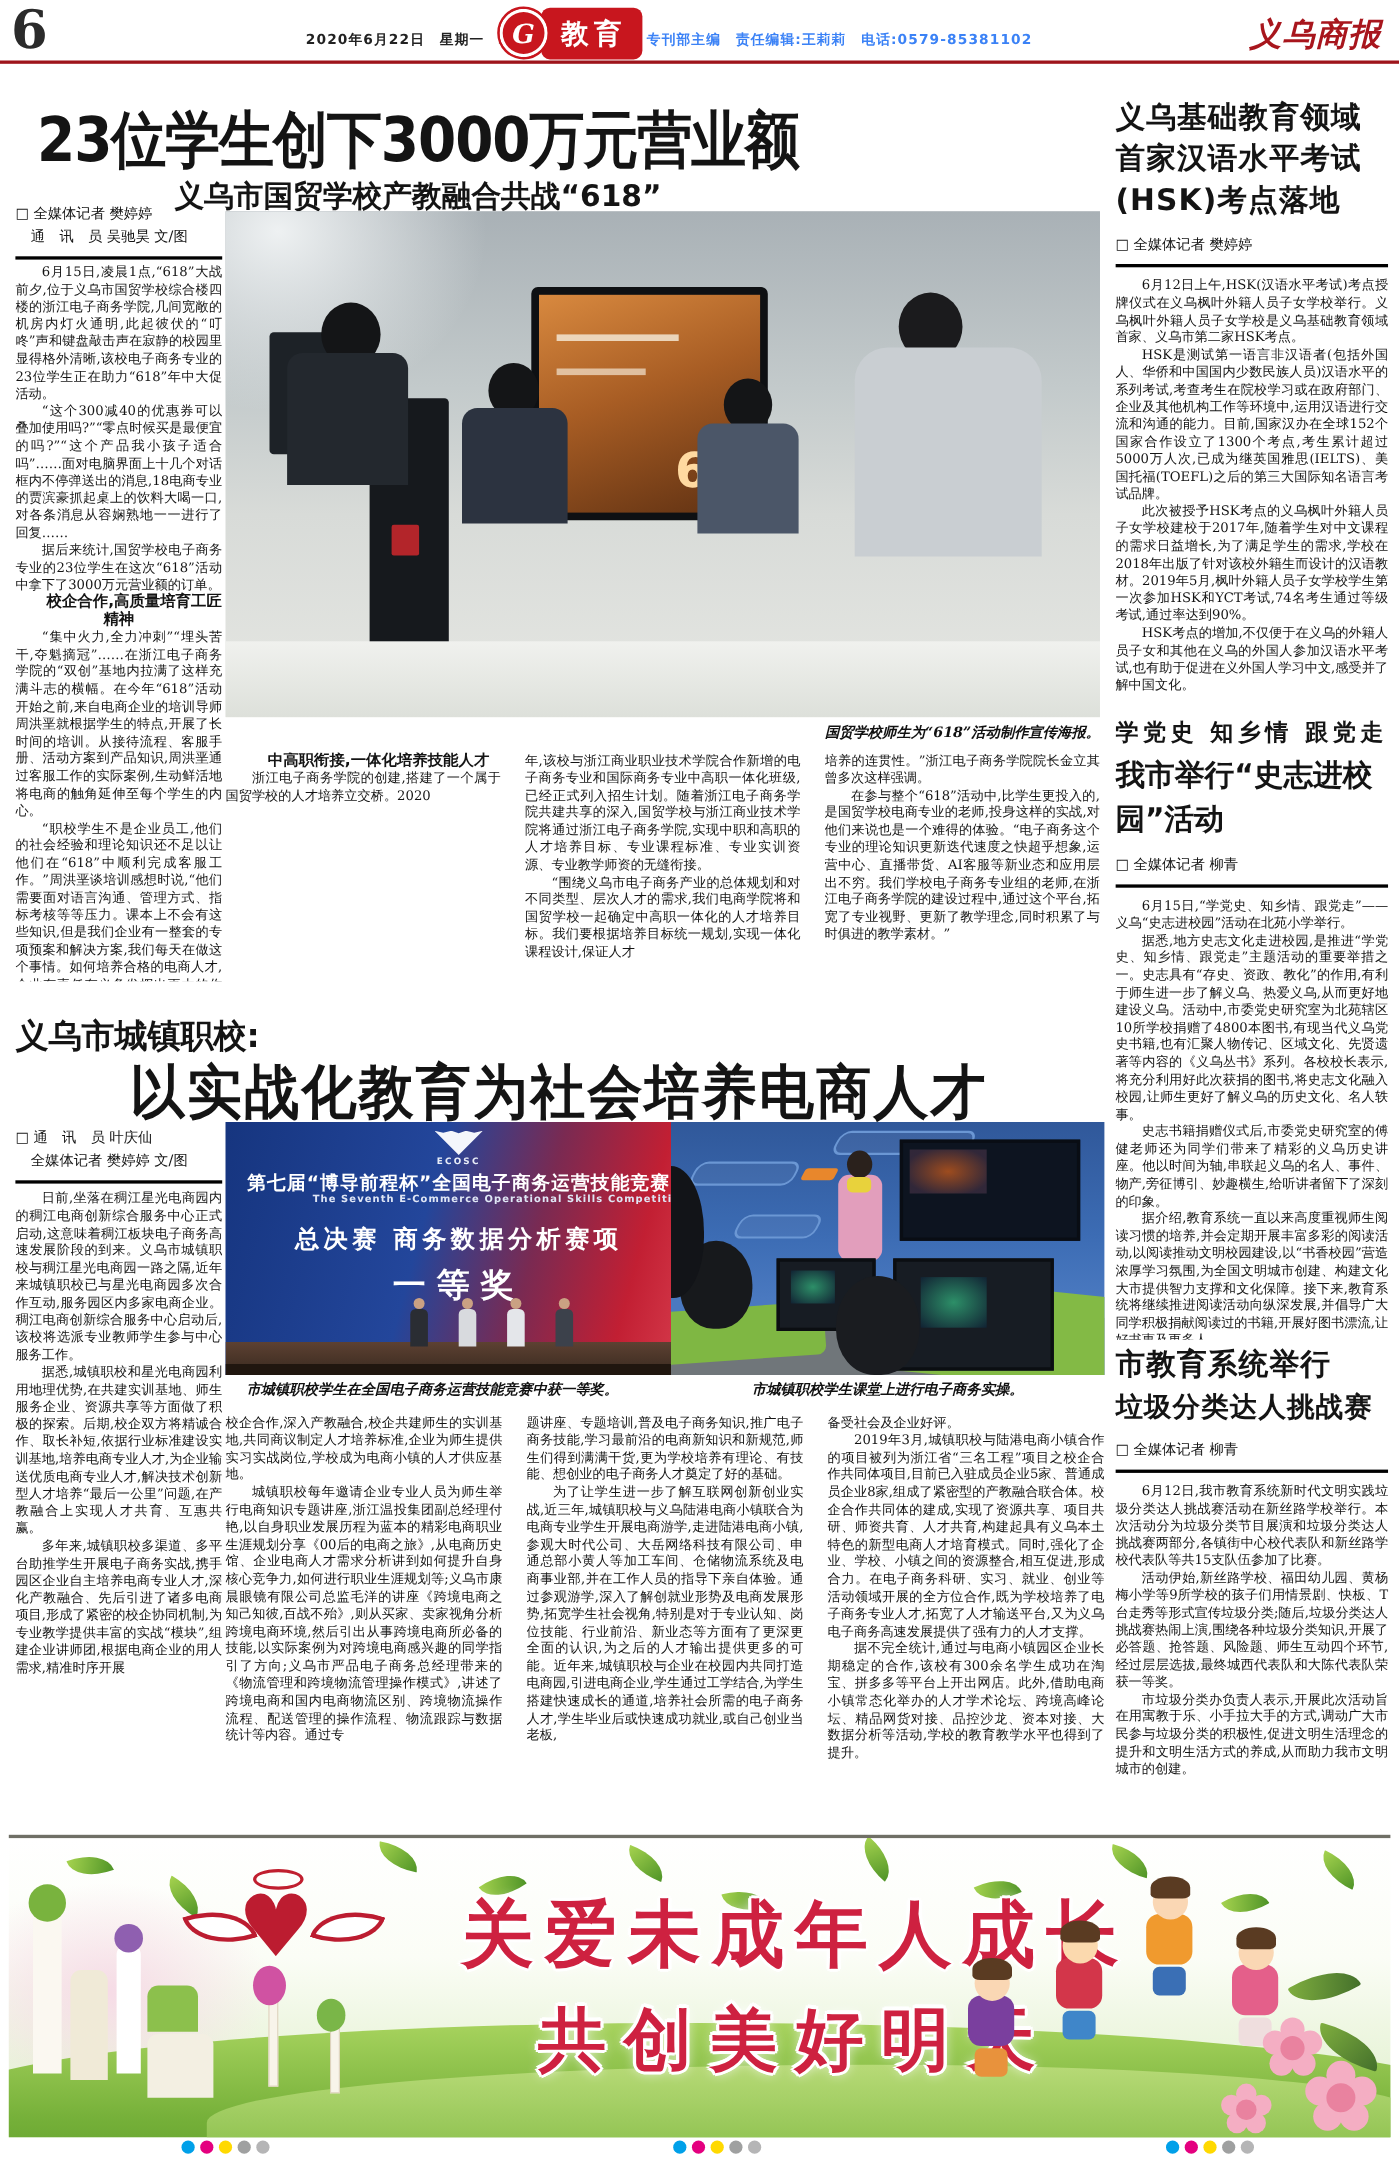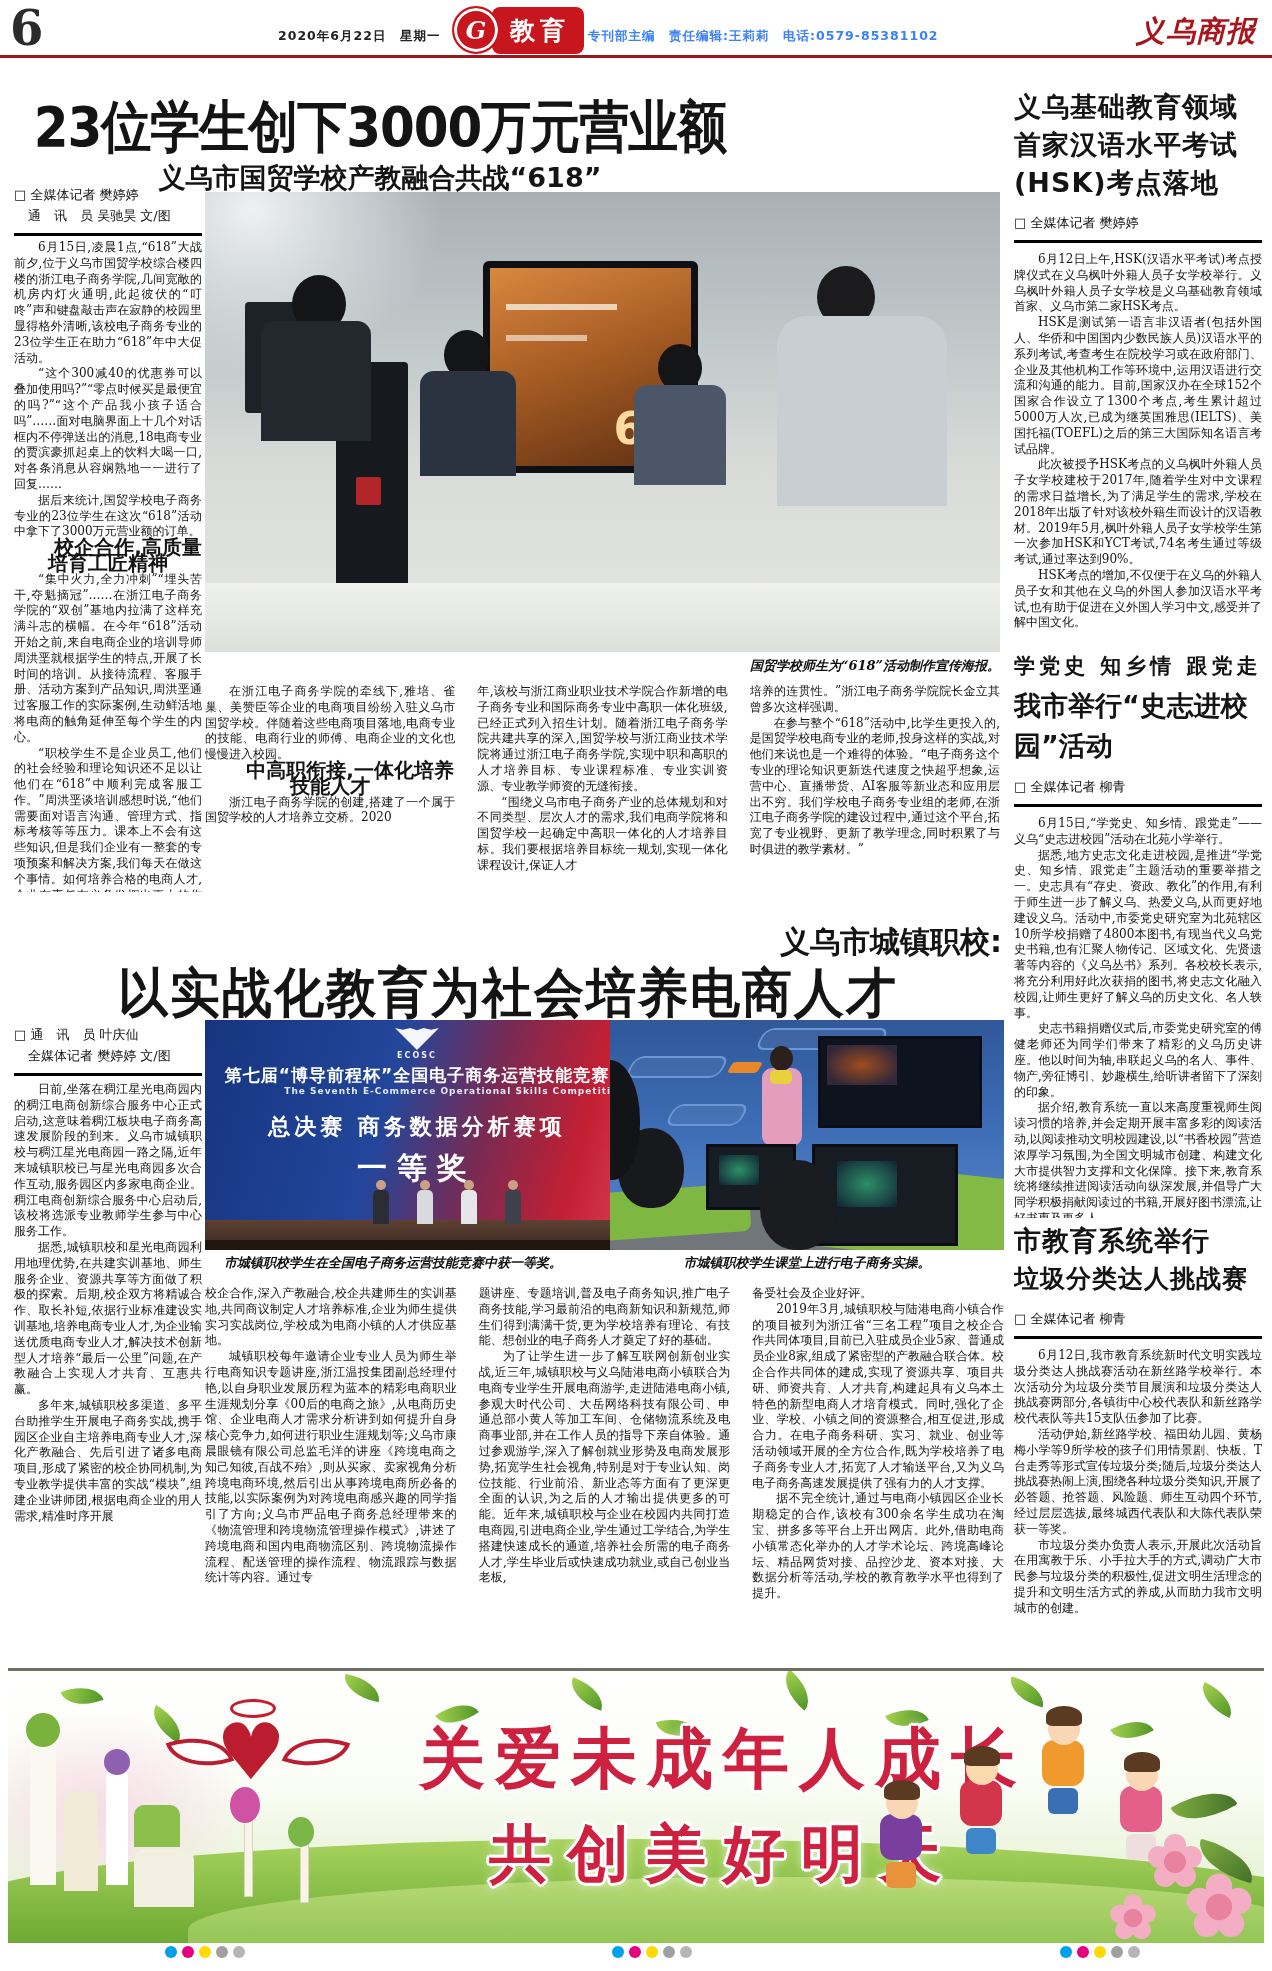--- a/index.html
+++ b/index.html
@@ -16,21 +16,21 @@
       font:900 italic 24px "DejaVu Serif",serif;z-index:2;}
   .logo-rect{background:#c8161e;color:#fff;border-radius:8px;margin-left:-8px;padding:7px 14px 7px 18px;
       font:900 25px "DejaVu Sans",sans-serif;letter-spacing:5px;}
   .masthead{left:1136px;top:12px;width:130px;font:900 italic 29px "DejaVu Serif",serif;color:#a8161d;letter-spacing:1px;}
   .redrule{left:0;top:55px;width:1272px;height:3px;background:#9e151b;}
   
   .hl-sans{font-family:"DejaVu Sans",sans-serif;font-weight:900;}
   .bt{font-size:12px;line-height:15.8px;text-align:justify;}
   .bt p{margin:0;text-indent:2em;}
   .bt p.cont{text-indent:0;}
-  .cross{font-family:"DejaVu Sans",sans-serif;font-weight:700;text-align:center;font-size:20px;margin:8px 0;text-indent:0;}
+  .cross{font-family:"DejaVu Sans",sans-serif;font-weight:700;text-align:center;font-size:14px;margin:8px 0;text-indent:0;}
   .byline{font-size:13px;font-family:"DejaVu Sans",sans-serif;border-bottom:3px solid #000;padding-bottom:7px;line-height:21px;}
   .byline .ind{padding-left:14px;}
   .cap{font:700 italic 13px "DejaVu Serif",serif;color:#111;}
   .colrow{display:flex;gap:22px;}
   .colrow .col{flex:1;overflow:hidden;}
   
   .lead-hl{left:18px;top:90px;width:724px;text-align:center;font-size:50px;letter-spacing:-1px;transform:scaleY(1.12);transform-origin:top center;white-space:nowrap;}
   .lead-sub{left:18px;top:160px;width:724px;text-align:center;font-size:27px;}
   .lead-byline{left:14px;top:184px;width:188px;}
   .lead-col1{left:14px;top:240px;width:188px;height:652px;overflow:hidden;}
@@ -43,21 +43,21 @@
   .pl-screen{width:100%;height:100%;background:linear-gradient(160deg,#d8893f 0%,#a85d24 45%,#5e3012 100%);position:relative;overflow:hidden;}
   .pl-screen .ad-line{position:absolute;left:8%;top:18%;width:55%;height:6px;background:#f3e6d2;opacity:.85;}
   .pl-screen .ad-line2{position:absolute;left:8%;top:34%;width:40%;height:6px;background:#f3e6d2;opacity:.7;}
   .pl-badge{position:absolute;right:8%;bottom:6%;font:900 44px "DejaVu Sans",sans-serif;color:#ffd9a0;}
   .pl-desk{position:absolute;left:0;bottom:0;width:100%;height:15%;background:linear-gradient(#f0f1ee,#dde0da);}
   .head{position:absolute;border-radius:50%;background:#141517;}
   .torso{position:absolute;border-radius:14px 14px 0 0;}
   .lead-cap{left:205px;top:657px;width:795px;text-align:right;}
   .lead-cols{left:205px;top:684px;width:795px;height:240px;}
   
-  .mid-kicker{left:14px;top:922px;width:988px;text-align:right;font-size:30px;}
+  .mid-kicker{left:14px;top:922px;width:988px;text-align:left;font-size:30px;}
   .mid-hl{left:14px;top:958px;width:988px;text-align:center;font-size:50px;letter-spacing:2px;transform:scaleY(1.06);transform-origin:top center;white-space:nowrap;}
   .mid-byline{left:14px;top:1024px;width:188px;}
   .mid-col1{left:14px;top:1082px;width:188px;height:576px;overflow:hidden;}
   .photo1{left:205px;top:1020px;width:424px;height:230px;overflow:hidden;background:linear-gradient(105deg,#16357f 0%,#23469b 42%,#7a2a52 64%,#c21f33 84%,#d94050 100%);}
   .p1-fan{position:absolute;left:50%;top:8px;transform:translateX(-50%);width:44px;height:22px;background:#f4f6fb;clip-path:polygon(50% 100%,0 0,18% 8%,35% 0,50% 10%,65% 0,82% 8%,100% 0);}
   .p1-logotxt{position:absolute;left:0;top:31px;width:100%;text-align:center;color:#e8edf8;font:700 8px "DejaVu Sans",sans-serif;letter-spacing:2px;}
   .p1-line1{position:absolute;left:0;top:44px;width:100%;text-align:center;color:#fff;font:900 17px "DejaVu Sans",sans-serif;letter-spacing:1px;}
   .p1-line2{position:absolute;left:0;top:66px;width:100%;text-align:center;color:#dfe6f5;font:700 9px "DejaVu Sans",sans-serif;letter-spacing:1px;padding-left:38px;}
   .p1-line3{position:absolute;left:0;top:92px;width:100%;text-align:center;color:#fff;font:900 22px "DejaVu Sans",sans-serif;letter-spacing:4px;}
   .p1-line4{position:absolute;left:0;top:128px;width:100%;text-align:center;color:#fff;font:900 30px "DejaVu Sans",sans-serif;letter-spacing:10px;}
@@ -173,21 +173,20 @@
     <div class="torso" style="left:27%;top:39%;width:96px;height:105px;background:#2c3340;"></div>
     <div class="head" style="left:57%;top:33%;width:44px;height:48px;"></div>
     <div class="torso" style="left:54%;top:42%;width:92px;height:100px;background:#4b5668;"></div>
     <div class="head" style="left:77%;top:16%;width:58px;height:62px;background:#1b1b1d;"></div>
     <div class="torso" style="left:72%;top:27%;width:170px;height:190px;background:#c9ced2;border-radius:30px 30px 0 0;"></div>
   </div>
   <div class="abs lead-cap cap">国贸学校师生为“618”活动制作宣传海报。</div>
 
   <div class="abs lead-cols colrow">
     <div class="col bt">
-      <p>在浙江电子商务学院的牵线下,雅培、雀巢、美赞臣等企业的电商项目纷纷入驻义乌市国贸学校。伴随着这些电商项目落地,电商专业的技能、电商行业的师傅、电商企业的文化也慢慢进入校园。</p>
       <p class="cross">中高职衔接,一体化培养技能人才</p>
       <p>浙江电子商务学院的创建,搭建了一个属于国贸学校的人才培养立交桥。2020</p>
     </div>
     <div class="col bt">
       <p class="cont">年,该校与浙江商业职业技术学院合作新增的电子商务专业和国际商务专业中高职一体化班级,已经正式列入招生计划。随着浙江电子商务学院共建共享的深入,国贸学校与浙江商业技术学院将通过浙江电子商务学院,实现中职和高职的人才培养目标、专业课程标准、专业实训资源、专业教学师资的无缝衔接。</p>
       <p>“围绕义乌市电子商务产业的总体规划和对不同类型、层次人才的需求,我们电商学院将和国贸学校一起确定中高职一体化的人才培养目标。我们要根据培养目标统一规划,实现一体化课程设计,保证人才</p>
     </div>
     <div class="col bt">
       <p class="cont">培养的连贯性。”浙江电子商务学院院长金立其曾多次这样强调。</p>
       <p>在参与整个“618”活动中,比学生更投入的,是国贸学校电商专业的老师,投身这样的实战,对他们来说也是一个难得的体验。“电子商务这个专业的理论知识更新迭代速度之快超乎想象,运营中心、直播带货、AI客服等新业态和应用层出不穷。我们学校电子商务专业组的老师,在浙江电子商务学院的建设过程中,通过这个平台,拓宽了专业视野、更新了教学理念,同时积累了与时俱进的教学素材。”</p>

